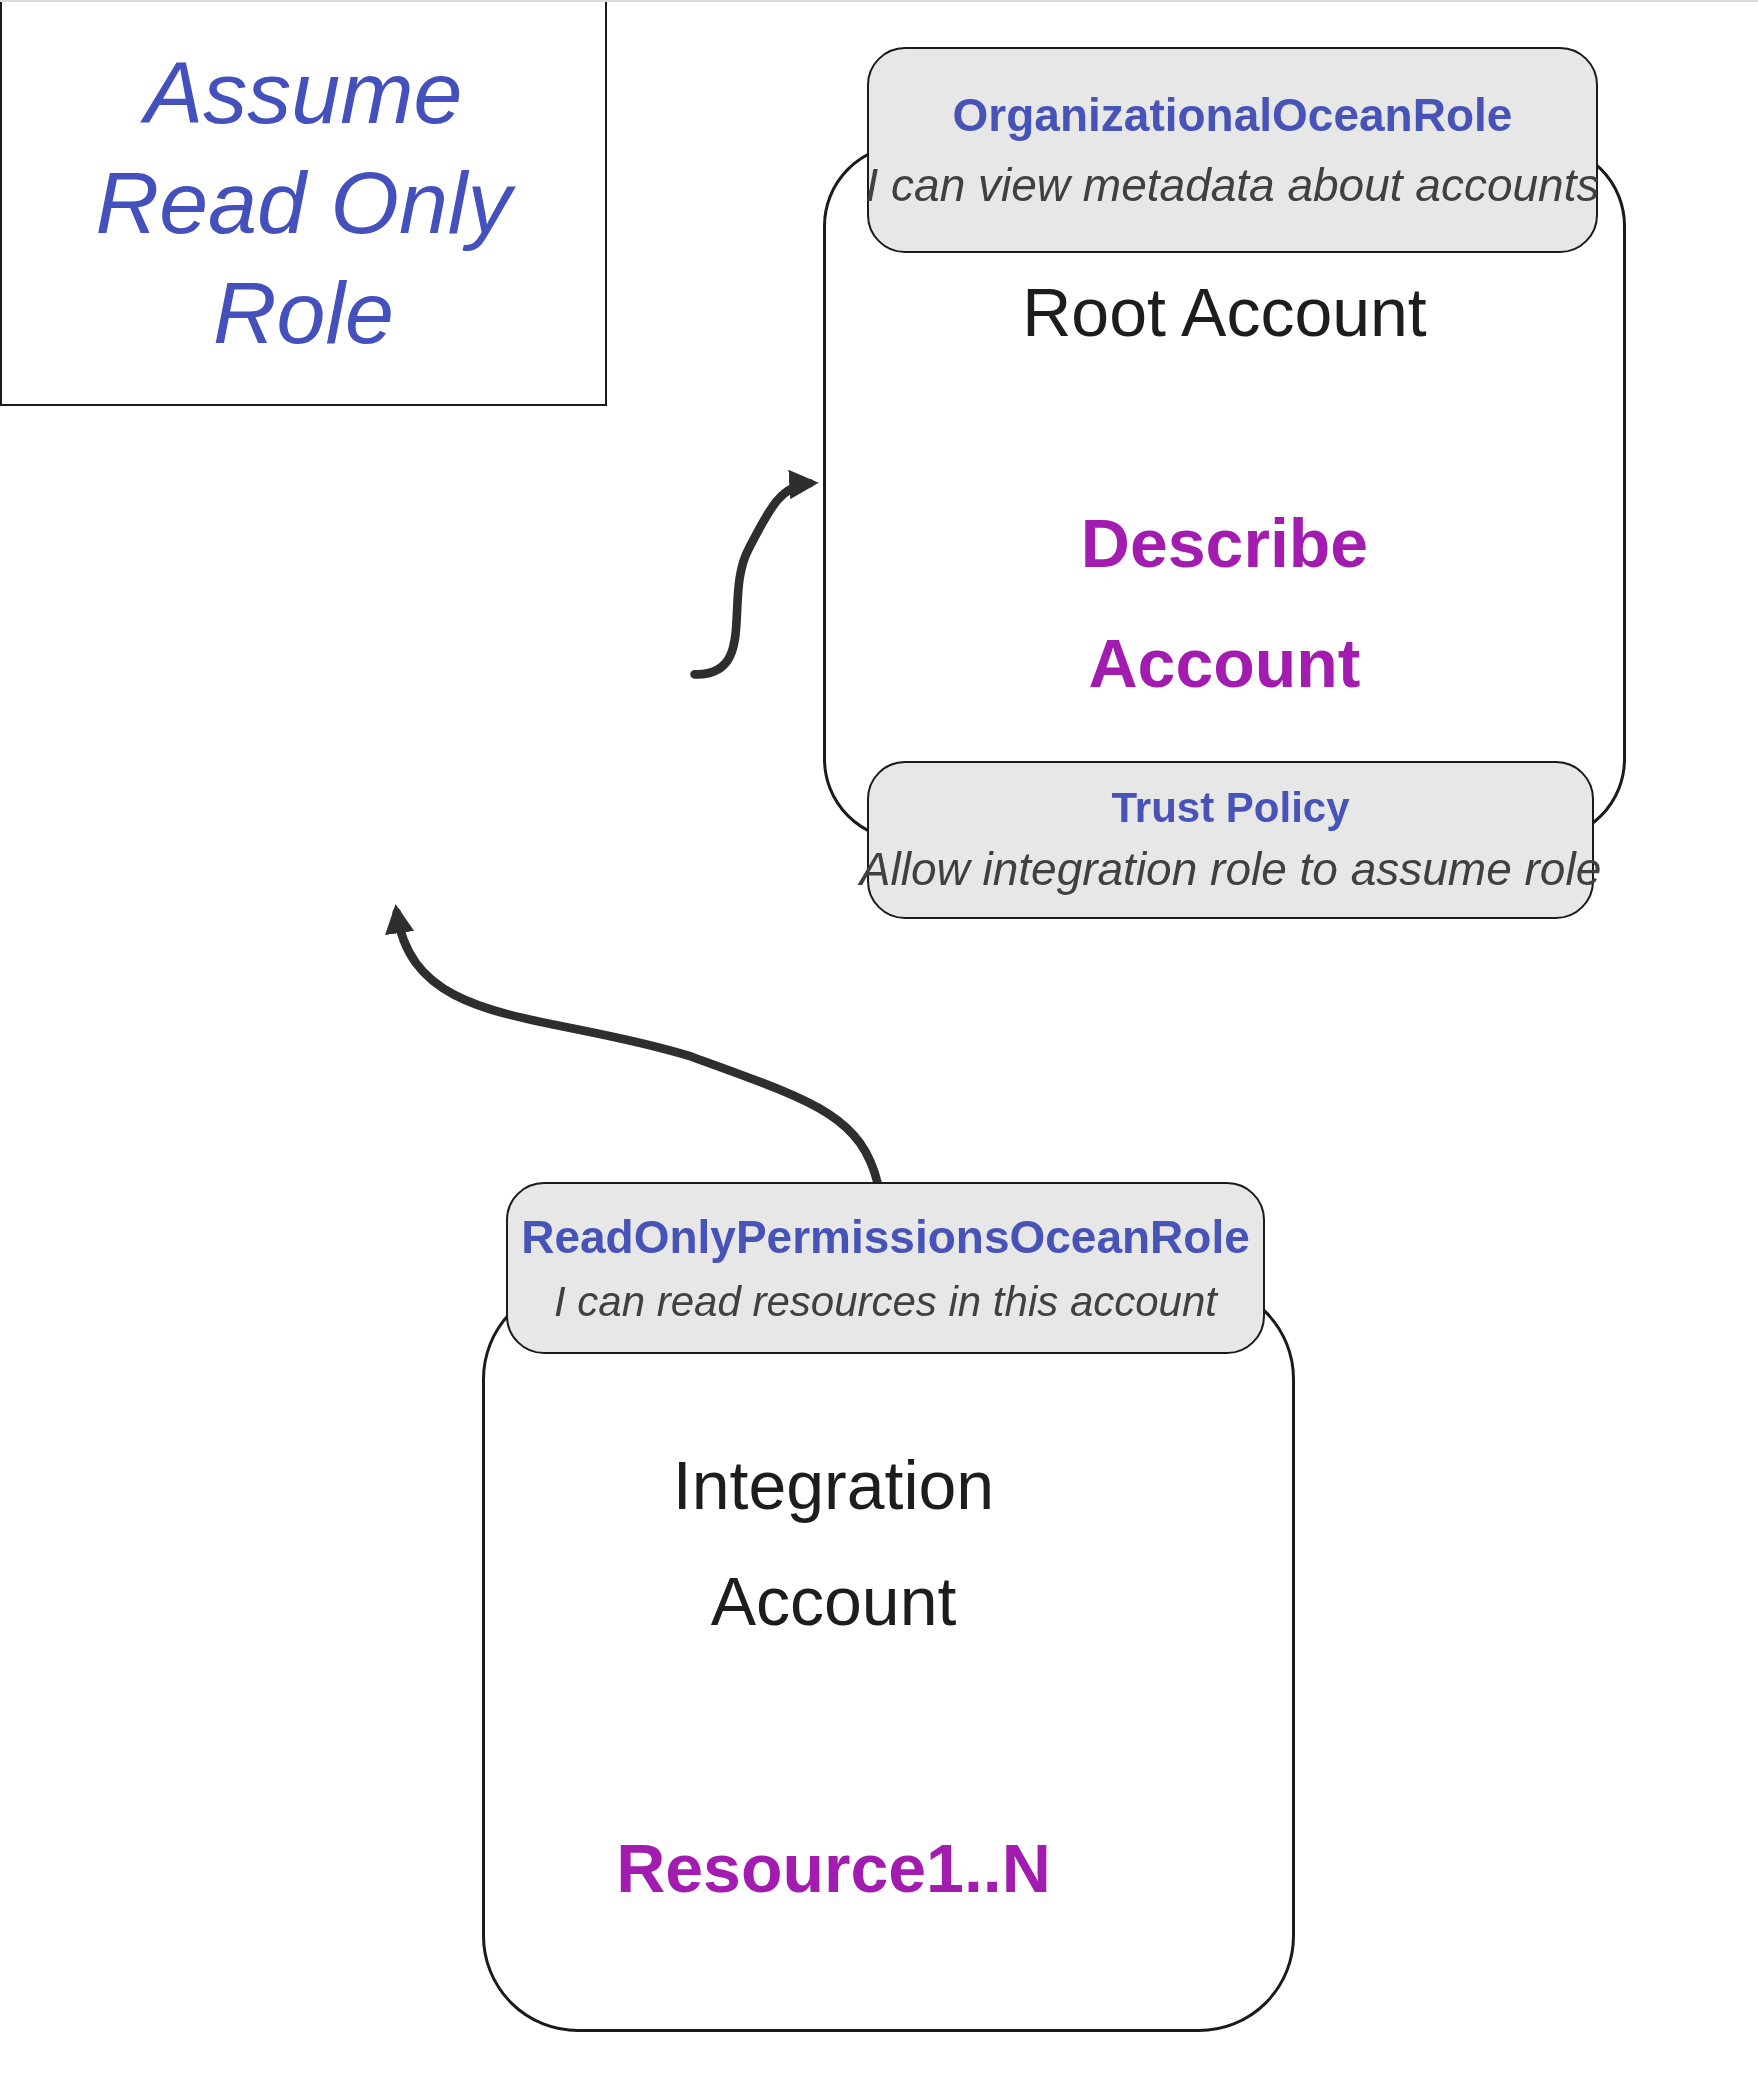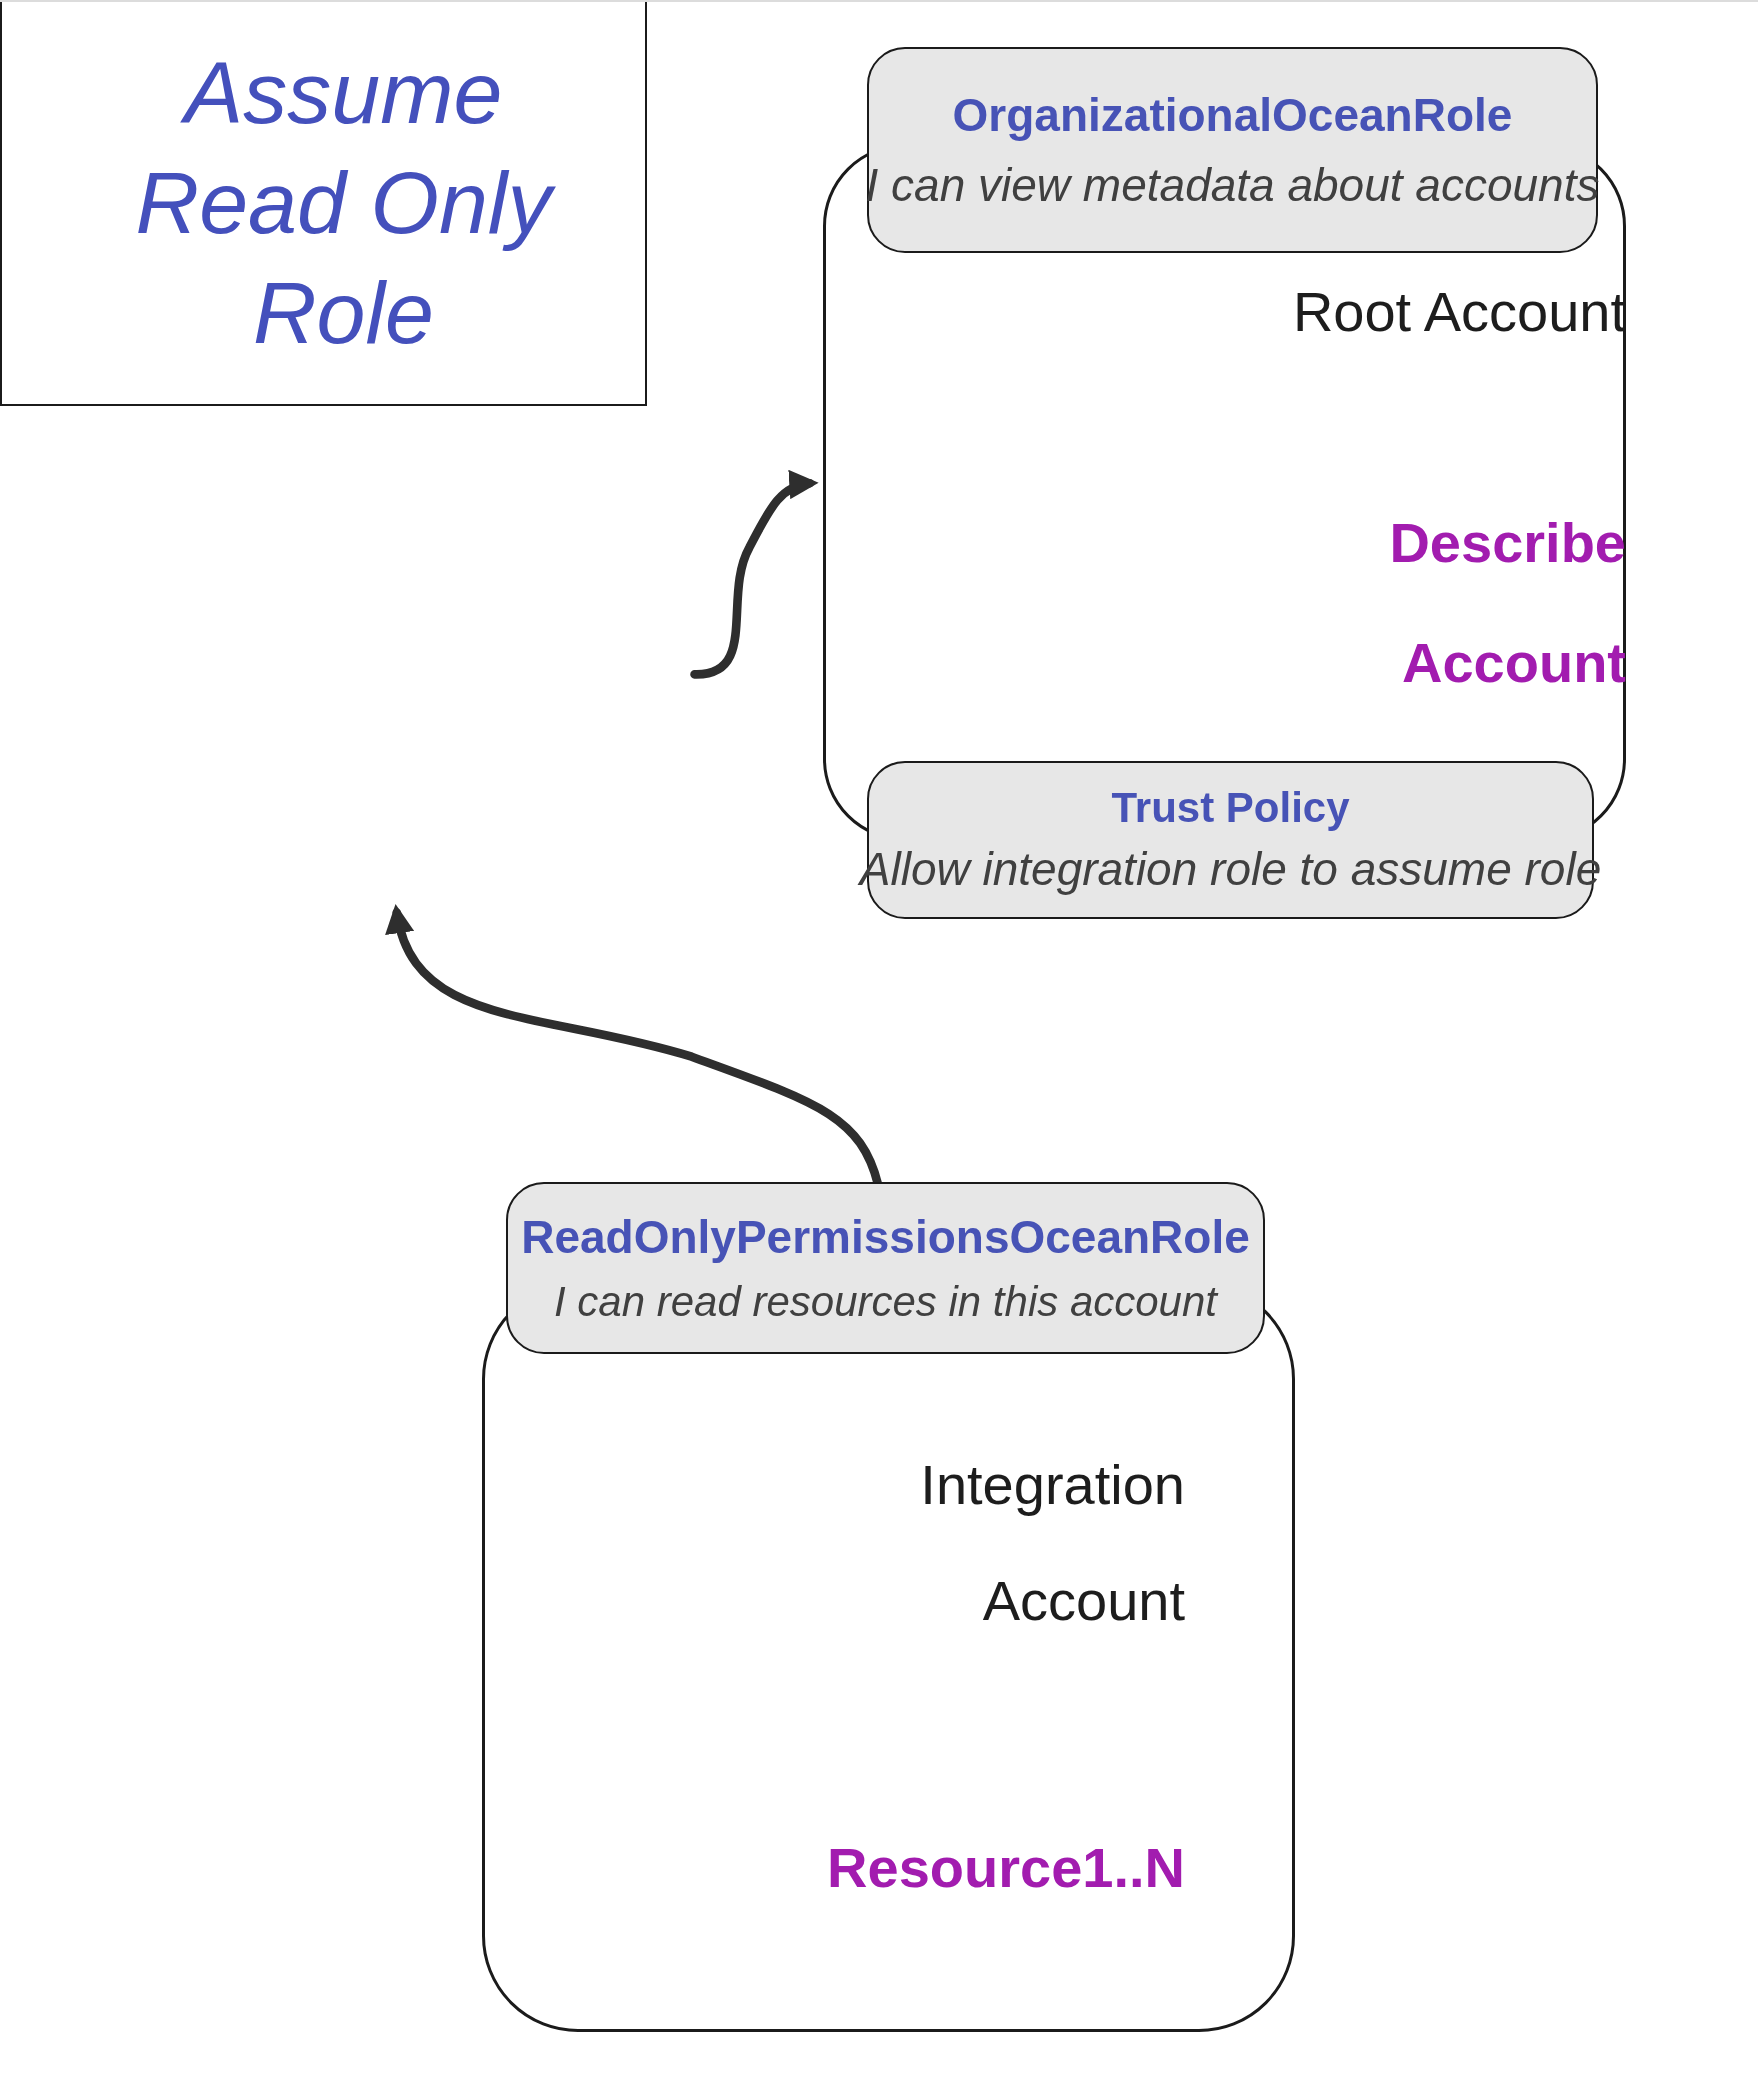--- a/index.html
+++ b/index.html
@@ -28,29 +28,28 @@
   }
   .integration-box {
     left: 482px; top: 1283px; width: 813px; height: 749px;
     border-radius: 96px;
   }
   .assume-box {
     left: 93px; top: 487px; width: 603px; height: 402px;
     border: 2.9px solid #1b1b1b;
     display: flex; flex-direction: column; align-items: center; justify-content: center;
     z-index: 1;
-    padding-left: 40px;
   }
   .assume-line {
     font-size: 88px; line-height: 125%;
     font-style: italic; color: #4450BC; text-align: center;
   }
   .big-line {
-    position: absolute; text-align: right;
-    font-size: 56px; line-height: 102px;
+    position: absolute; text-align: center;
+    font-size: 68px; line-height: 102px;
     color: #1d1d1d; z-index: 1; white-space: nowrap;
   }
   .root-span  { left: 823px; width: 803px; }
   .int-span   { left: 482px; width: 703px; margin-top: 28px; }
   .teal { color: #a21caf; font-weight: 700; }
   .badge {
     position: absolute;
     background: #e7e7e7;
     border: 2.9px solid #1b1b1b;
     border-radius: 38px;

